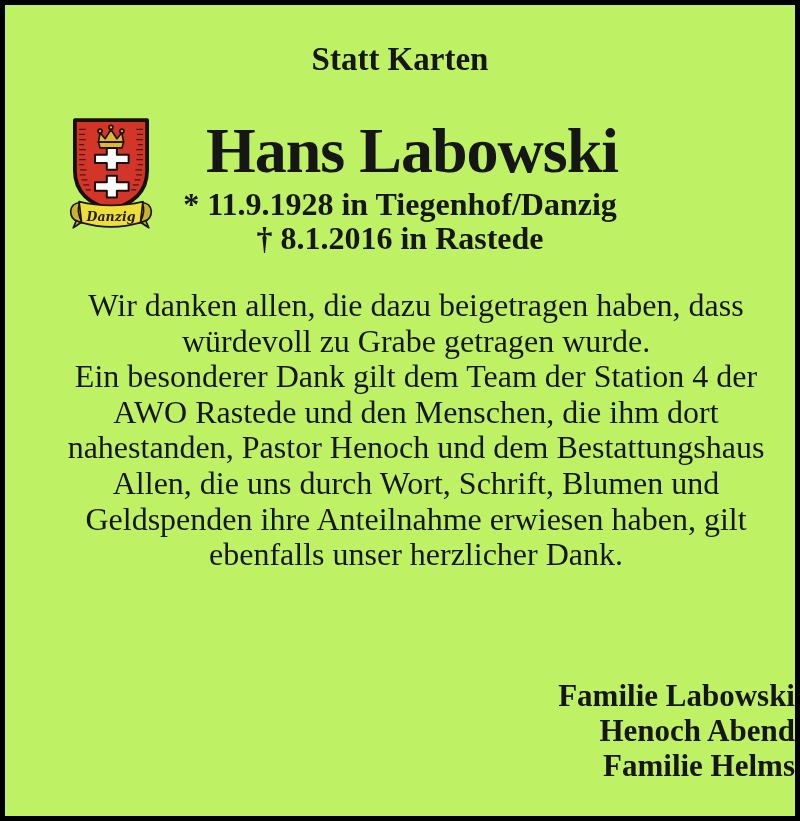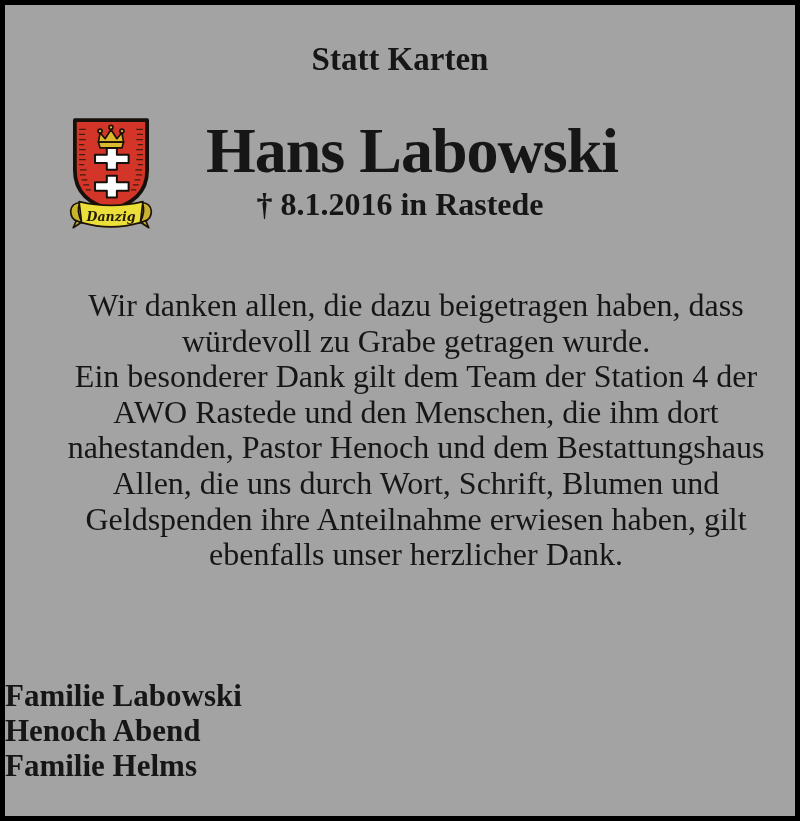--- a/index.html
+++ b/index.html
@@ -6,21 +6,21 @@
     margin: 0;
     padding: 0;
     background: #ffffff;
   }
   .sheet {
     position: relative;
     width: 800px;
     height: 821px;
     box-sizing: border-box;
     border: 5px solid #000000;
-    background: #a3a3a3;
+    background: #bef264;
     font-family: "Liberation Serif", "DejaVu Serif", serif;
     color: #161616;
     overflow: hidden;
   }
   .pre-title {
     position: absolute;
     top: 36px;
     left: 0;
     width: 100%;
     text-align: center;
@@ -64,21 +64,21 @@
     width: 100%;
     text-align: center;
     font-size: 32px;
     line-height: 35.6px;
   }
   .signatures {
     position: absolute;
     top: 673px;
     left: 0;
     width: 100%;
-    text-align: left;
+    text-align: right;
     font-size: 31px;
     line-height: 35px;
     font-weight: bold;
   }
 </style>
 </head>
 <body>
 
 <div class="sheet">
 
@@ -110,20 +110,21 @@
       <path d="M13 103 Q3 104 2 113 Q2 123 10 125 L16 127 Q8 114 13 103 Z" fill="#c9b42e"></path>
       <path d="M87 103 Q97 104 98 113 Q98 123 90 125 L84 127 Q92 114 87 103 Z" fill="#c9b42e"></path>
       <path d="M12 102 Q50 111 88 102 L85 127 Q50 137 15 127 Z" fill="#ecdf3a"></path>
     </g>
     <text x="50" y="125" text-anchor="middle" font-size="15" font-weight="bold" font-style="italic" font-family="DejaVu Serif, serif" fill="#241a05">Danzig</text>
   </svg>
 
   <div class="head-block">
     <div class="name">Hans Labowski</div>
     <div class="dates-group">
+      <div class="date-line">* 11.9.1928 in Tiegenhof/Danzig</div>
       <div class="date-line">† 8.1.2016 in Rastede</div>
     </div>
   </div>
 
   <div class="body-text">
     <div>Wir danken allen, die dazu beigetragen haben, dass</div>
     <div>würdevoll zu Grabe getragen wurde.</div>
     <div>Ein besonderer Dank gilt dem Team der Station 4 der</div>
     <div>AWO Rastede und den Menschen, die ihm dort</div>
     <div>nahestanden, Pastor Henoch und dem Bestattungshaus</div>

